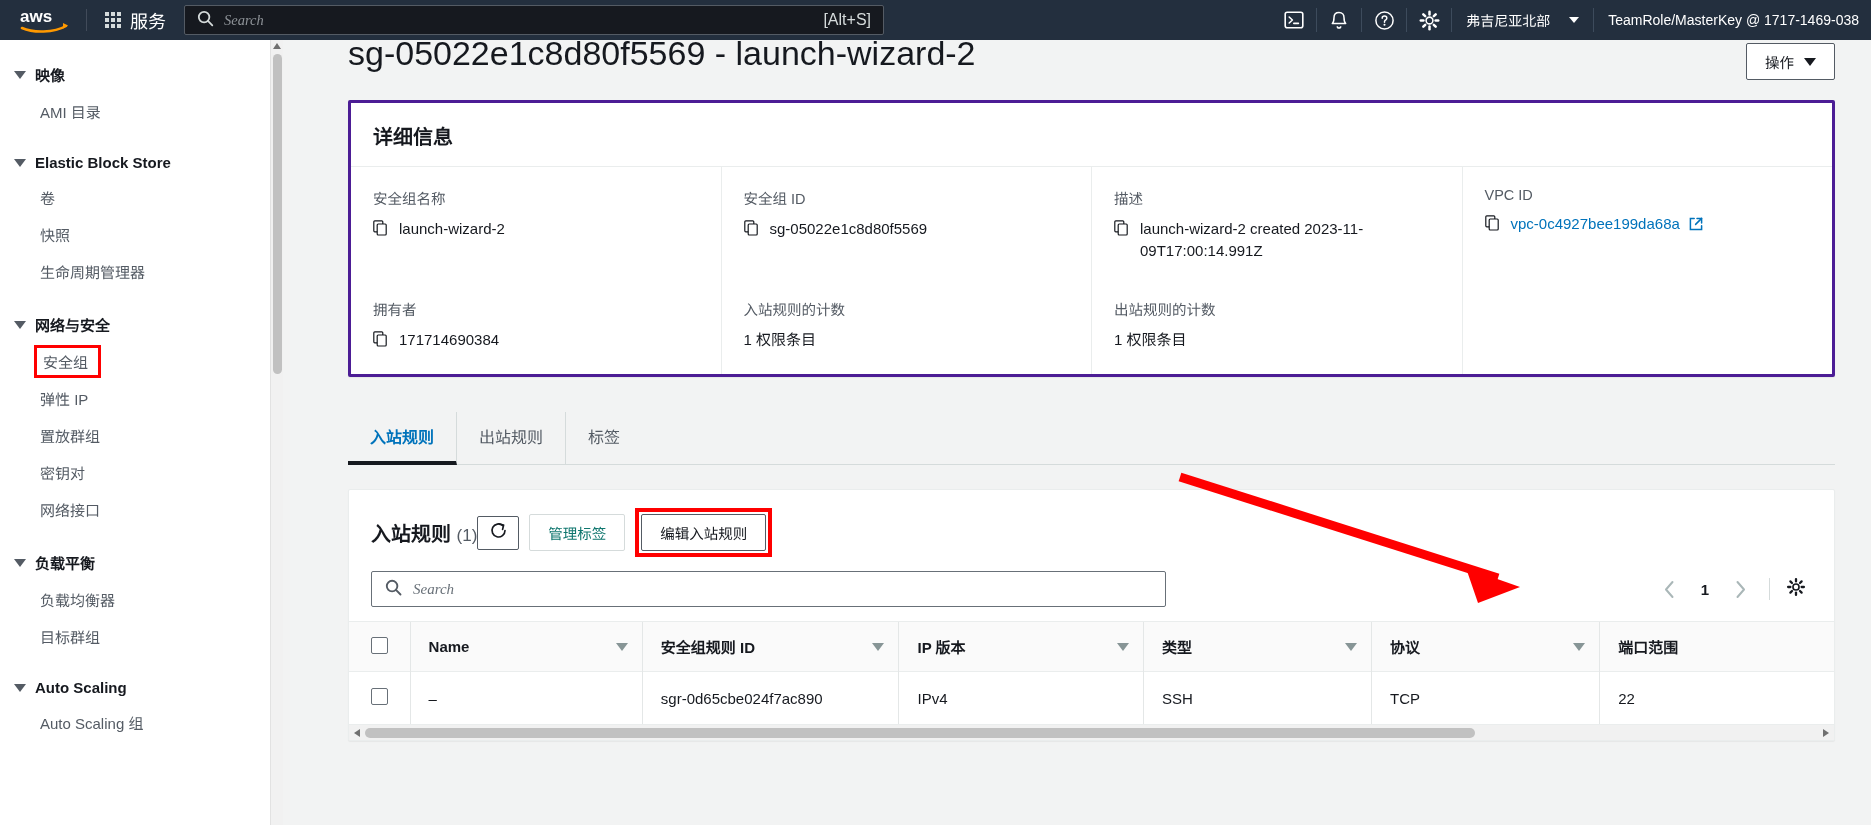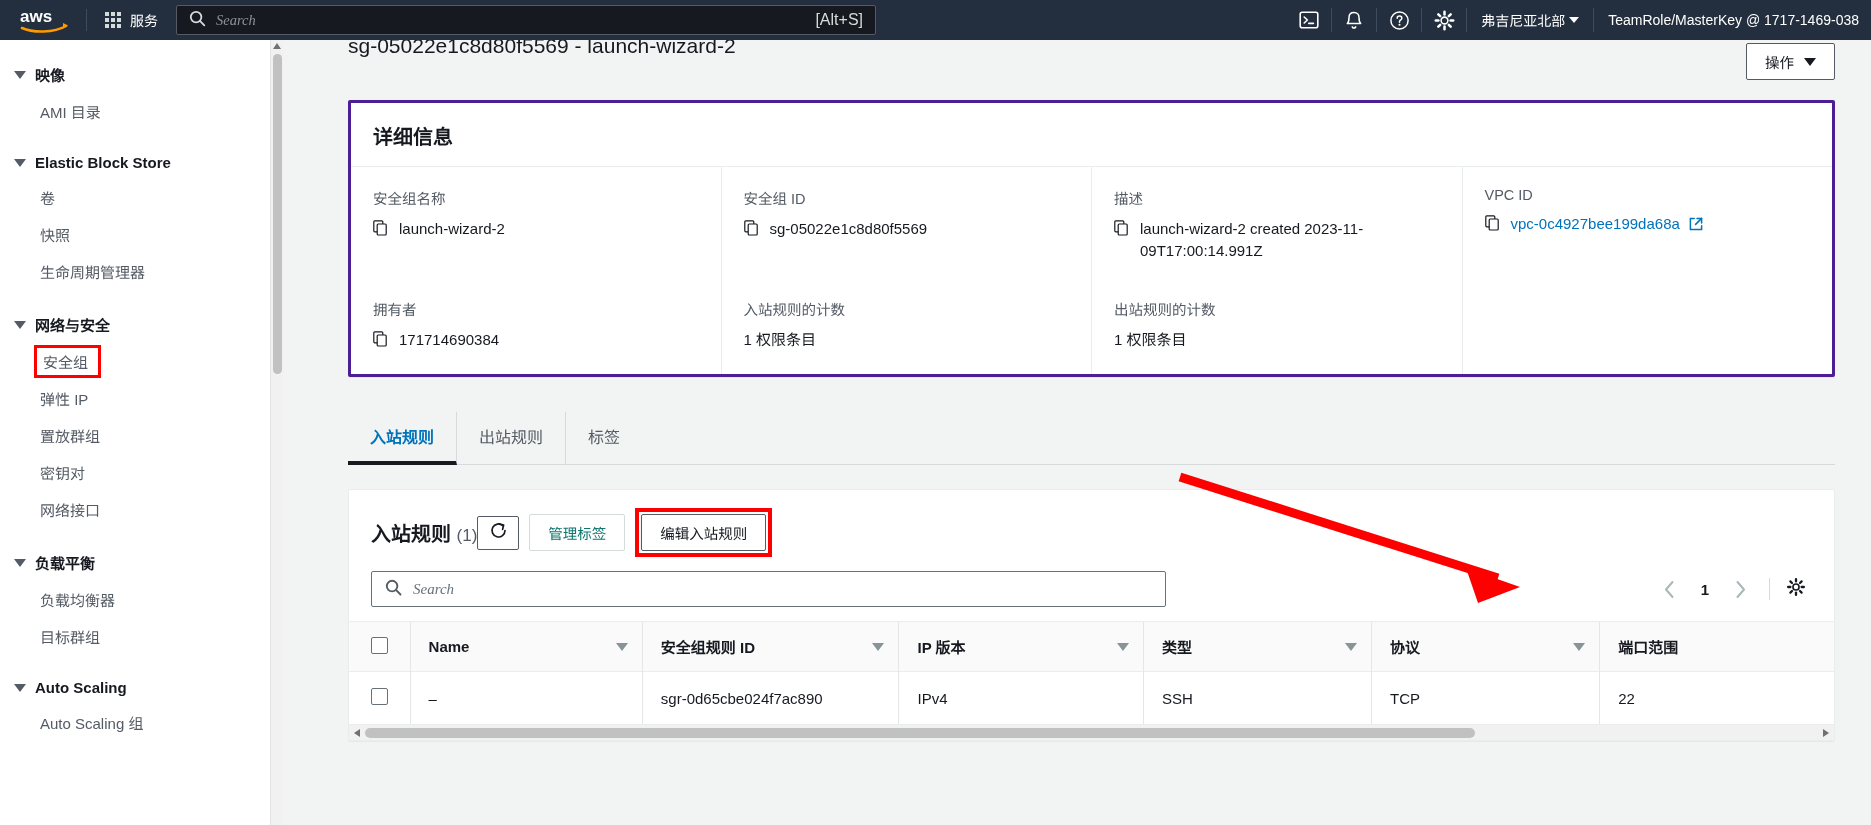--- a/index.html
+++ b/index.html
@@ -26,21 +26,21 @@
   }
   .aws-logo svg { display: block; }
   .nav-div { width: 1px; height: 22px; background: #414b5a; margin: 0 4px; }
   .grid-icon {
     display: inline-grid; grid-template-columns: repeat(3, 4px);
     grid-template-rows: repeat(3, 4px); gap: 2px;
     margin-left: 14px;
   }
   .grid-icon i { background: #d5dbdb; display: block; width: 4px; height: 4px; }
   .nav-services {
-    font-size: 14px; color: #fff; margin-left: 9px; margin-right: 14px;
+    font-size: 18px; color: #fff; margin-left: 9px; margin-right: 14px;
     white-space: nowrap; cursor: pointer;
   }
   .nav-search {
     position: relative;
     width: 700px; height: 30px;
     background: #16191f;
     border: 1px solid #545b64;
     border-radius: 2px;
     display: flex; align-items: center;
     margin-left: 4px;
@@ -55,21 +55,21 @@
   }
   .nav-spacer { flex: 1; }
   .nav-ico {
     width: 44px; height: 40px; display: flex;
     align-items: center; justify-content: center; cursor: pointer;
   }
   .nav-sep { width: 1px; height: 24px; background: #3c4characters; }
   .nav-sep { width: 1px; height: 24px; background: #3d4b5c; }
   .nav-region {
     font-size: 14px; color: #fff; padding: 0 14px; white-space: nowrap;
-    display: flex; align-items: center; gap: 4px; cursor: pointer;
+    display: flex; align-items: center; gap: 19px; cursor: pointer;
   }
   .nav-account {
     font-size: 14px; color: #fff; padding: 0 12px 0 14px; white-space: nowrap;
     cursor: pointer;
   }
   .caret-down {
     width: 0; height: 0; border-left: 5px solid transparent;
     border-right: 5px solid transparent; border-top: 6px solid #fff;
   }
 
@@ -128,21 +128,21 @@
     position: absolute; top: 40px; left: 284px;
     width: 1587px; height: 785px;
     overflow: hidden;
   }
   .page-head {
     display: flex; align-items: flex-start; justify-content: space-between;
     padding: 0 36px 0 64px;
     height: 42px;
   }
   .page-title {
-    font-size: 21px; color: #16191f; font-weight: normal;
+    font-size: 34px; color: #16191f; font-weight: normal;
     white-space: nowrap;
     margin-top: -6px;
   }
   .btn {
     font-size: 14.5px; color: #16191f;
     background: #fff; border: 1px solid #545b64; border-radius: 2px;
     padding: 7px 18px; cursor: pointer; white-space: nowrap;
     display: inline-flex; align-items: center; gap: 10px;
   }
   .btn .caret {

